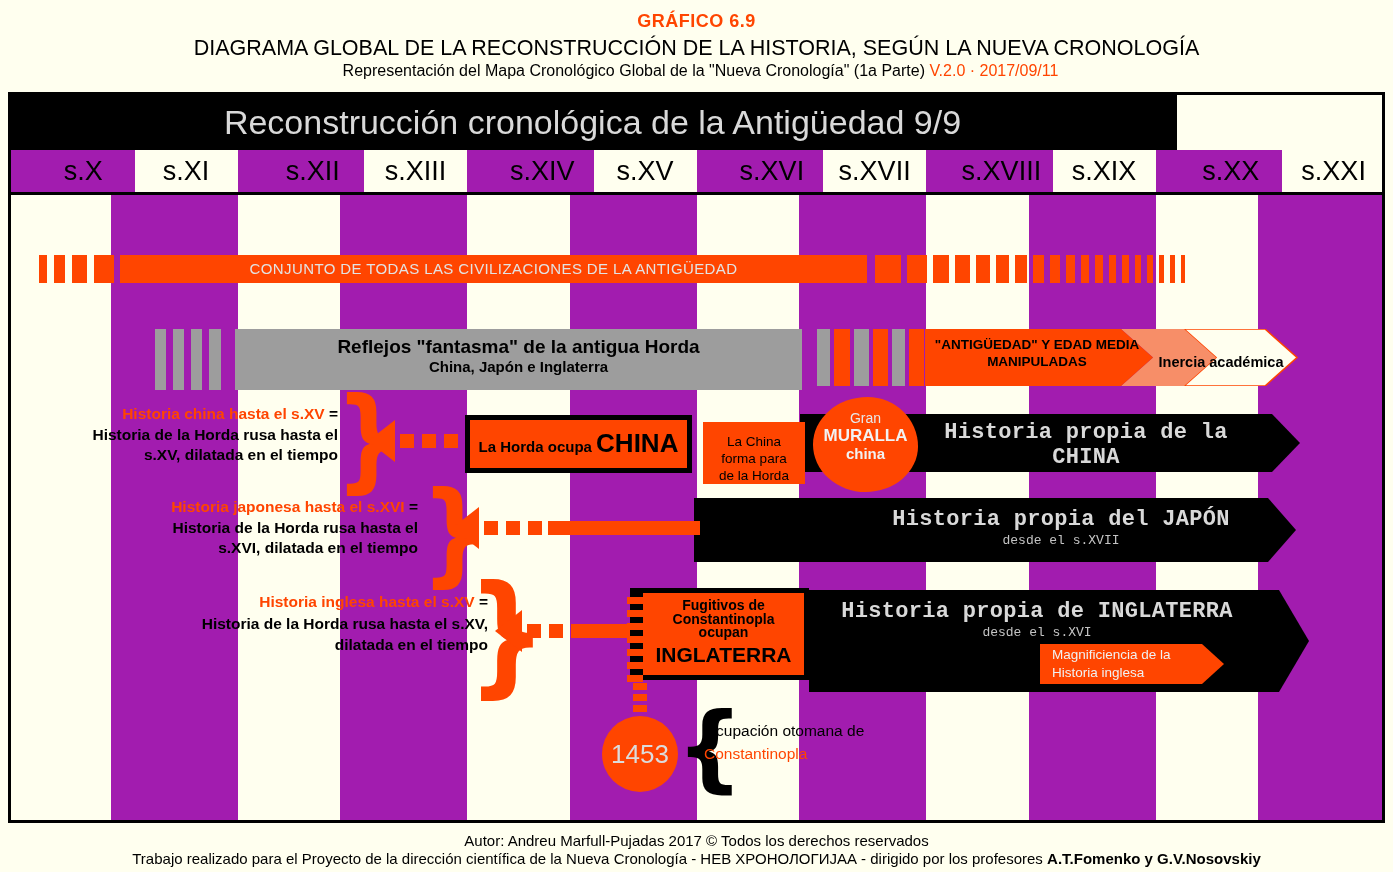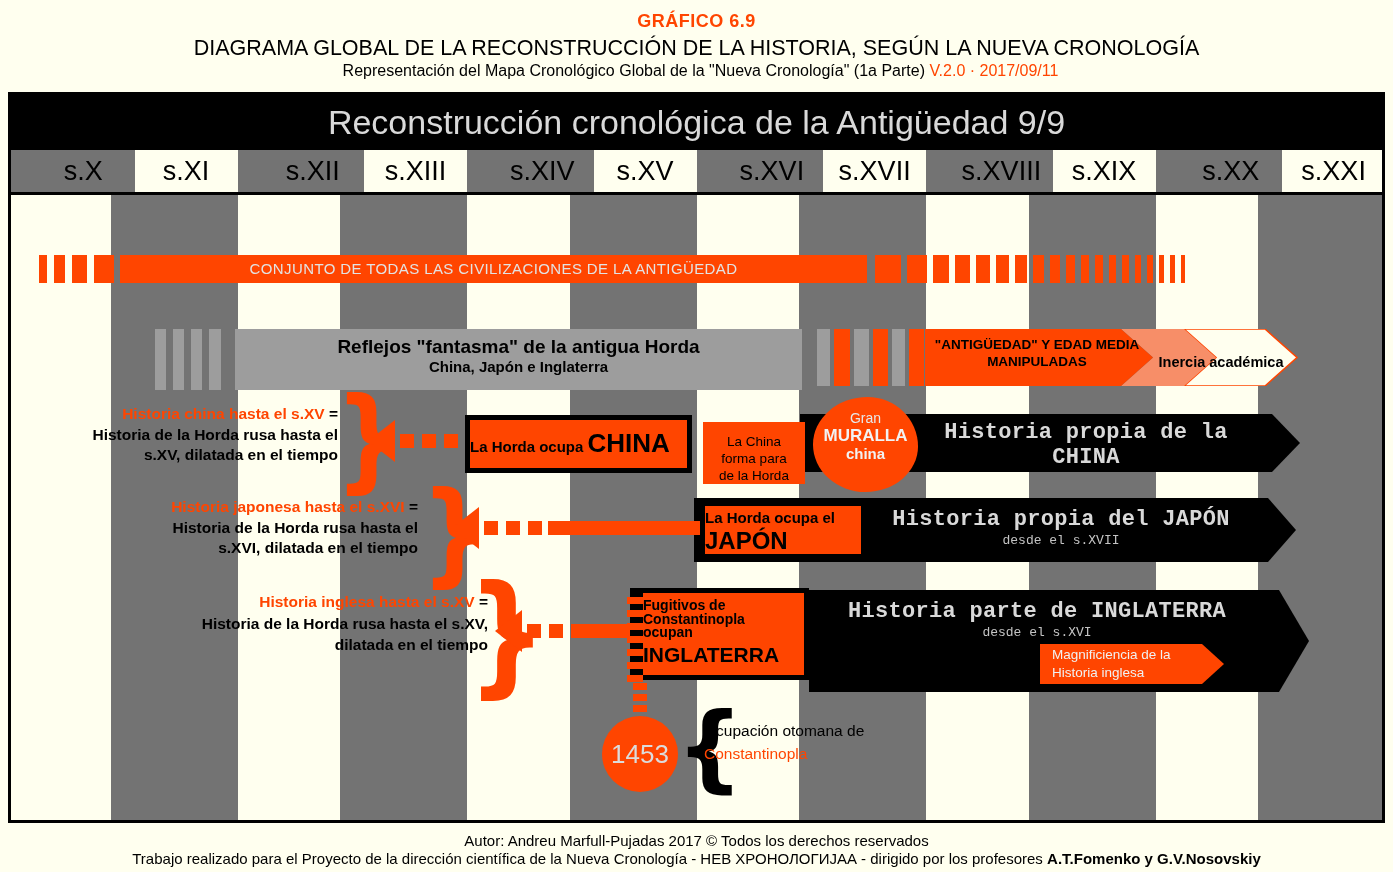--- a/index.html
+++ b/index.html
@@ -6,25 +6,25 @@
   .page{position:relative;width:1393px;height:872px;background:#FFFFEF;overflow:hidden;
         font-family:"Liberation Sans","DejaVu Sans",sans-serif;}
   .abs{position:absolute;}
   
   .grafico{left:0;top:11px;width:100%;text-align:center;color:#FF4500;font-size:18px;font-weight:bold;letter-spacing:.5px;}
   .maintitle{left:0;top:36px;width:100%;text-align:center;color:#000;font-size:21.5px;}
   .subtitle{left:4px;top:62px;width:100%;text-align:center;color:#000;font-size:16px;}
   .subtitle .ver{color:#FF4500;}
   
   .frame{left:8px;top:92px;width:1371px;height:725px;border:3px solid #000;z-index:9;pointer-events:none;}
-  .banner{left:8px;top:92px;width:1377px;height:58px;background:#000;color:#D9D9D9;font-size:34px;
+  .banner{left:8px;top:92px;width:1169px;height:58px;background:#000;color:#D9D9D9;font-size:34px;
           text-align:center;line-height:60px;z-index:2;}
   .colheader{left:8px;top:150px;width:1377px;height:45px;display:flex;z-index:2;border-bottom:3px solid #000;box-sizing:border-box;}
   .colheader .cell{flex:1;text-align:center;font-size:27px;line-height:42px;color:#000;}
-  .cg{background:#737373;padding-left:24px;} .cw{background:#FFFFEF;}
+  .cg{background:#a21caf;padding-left:24px;} .cw{background:#FFFFEF;}
   .stripes{left:8px;top:195px;width:1377px;height:627px;display:flex;z-index:0;}
   .stripes .s{flex:1;}
   
   .dash{position:absolute;z-index:3;}
   .conjunto{left:120px;top:255px;width:747px;height:28px;background:#FF4500;color:#E3E3E3;
             font-size:15px;text-align:center;line-height:28px;letter-spacing:.4px;z-index:2;}
   .reflejos{left:235px;top:329px;width:567px;height:61px;background:#9D9D9D;color:#000;text-align:center;z-index:2;}
   .reflejos .l1{font-size:19px;font-weight:bold;padding-top:7px;}
   .reflejos .l2{font-size:15px;font-weight:bold;}
   .manipsvg{left:925px;top:329px;z-index:2;}
@@ -36,21 +36,21 @@
   .claim .o{color:#FF4500;}
   .brace{color:#FF4500;font-family:"DejaVu Sans",sans-serif;font-weight:bold;transform:scaleX(.85);z-index:2;}
   .tri{width:0;height:0;border-top:21px solid transparent;border-bottom:21px solid transparent;
        border-right:27px solid #FF4500;z-index:2;}
   .blackarrow{background:#000;z-index:1;font-family:Liberation Mono, monospace;}
   .tip28{clip-path:polygon(0 0,calc(100% - 28px) 0,100% 50%,calc(100% - 28px) 100%,0 100%);}
   .tip30{clip-path:polygon(0 0,calc(100% - 30px) 0,100% 50%,calc(100% - 30px) 100%,0 100%);}
   .arrtext{position:absolute;text-align:center;color:#D9D9D9;}
   .arrtext .t1{font-size:22px;font-weight:bold;letter-spacing:.3px;}
   .arrtext .t2{font-size:13px;color:#C4C4C4;margin-top:1px;}
-  .obox{background:#FF4500;border:5px solid #000;box-sizing:border-box;color:#000;z-index:2;}
+  .obox{background:#FF4500;border:5px solid #000;box-sizing:border-box;color:#000;text-align:center;z-index:2;}
   .connector{position:absolute;background:#FF4500;z-index:2;}
   .muralla{left:813px;top:397px;width:105px;height:95px;background:#FF4500;border-radius:52% 48% 50% 50%/50% 52% 48% 50%;
            text-align:center;z-index:3;color:#F2F2F2;}
   .muralla .m1{font-size:14px;color:#E8E8E8;padding-top:13px;line-height:16px;}
   .muralla .m2{font-size:17px;font-weight:bold;line-height:19px;}
   .muralla .m3{font-size:15px;font-weight:bold;line-height:18px;}
   .magnif{left:1040px;top:644px;width:184px;height:40px;background:#FF4500;z-index:3;
           clip-path:polygon(0 0,calc(100% - 22px) 0,100% 50%,calc(100% - 22px) 100%,0 100%);
           color:#F1F1F1;font-size:13.5px;line-height:18px;padding:2px 0 0 12px;box-sizing:border-box;}
   .circle1453{left:602px;top:716px;width:76px;height:76px;border-radius:50%;background:#FF4500;
@@ -156,36 +156,32 @@
   </div>
   <div class="abs brace" style="left:415px;top:484px;font-size:112px;line-height:96px;">}</div>
   <div class="abs tri" style="left:452px;top:507px;"></div>
   <div class="connector" style="left:548px;top:521px;width:152px;height:14px;"></div>
   <div class="abs blackarrow tip28" style="left:694px;top:498px;width:602px;height:64px;">
     <div class="arrtext" style="left:180px;right:48px;top:9px;">
       <div class="t1">Historia propia del JAPÓN</div>
       <div class="t2">desde el s.XVII</div>
     </div>
   </div>
-  <div class="abs obox" style="left:700px;top:501px;width:166px;height:58px;padding-top:2px;">
-    <div style="font-size:15px;font-weight:bold;line-height:20px;">La Horda ocupa el</div>
-    <div style="font-size:24px;font-weight:bold;line-height:26px;">JAPÓN</div>
-  </div>
 
   <div class="abs claim" style="left:140px;top:591px;width:348px;line-height:21.5px;">
     <div><span class="o">Historia inglesa hasta el s.XV</span> <span>=</span></div>
     <div>Historia de la Horda rusa hasta el s.XV,</div>
     <div>dilatada en el tiempo</div>
   </div>
   <div class="abs brace" style="left:460px;top:577px;font-size:132px;line-height:112px;">}</div>
   <div class="abs tri" style="left:495px;top:610px;"></div>
   <div class="connector" style="left:585px;top:624px;width:47px;height:14px;"></div>
   <div class="abs blackarrow tip30" style="left:809px;top:590px;width:500px;height:102px;">
     <div class="arrtext" style="left:8px;right:52px;top:9px;">
-      <div class="t1">Historia parte de INGLATERRA</div>
+      <div class="t1">Historia propia de INGLATERRA</div>
       <div class="t2">desde el s.XVI</div>
     </div>
   </div>
   <div class="abs obox" style="left:630px;top:588px;width:179px;height:92px;border-left-width:13px;padding-top:6px;">
     <div style="font-size:14px;font-weight:bold;line-height:13.5px;">Fugitivos de</div>
     <div style="font-size:14px;font-weight:bold;line-height:13.5px;">Constantinopla</div>
     <div style="font-size:14px;font-weight:bold;line-height:13.5px;">ocupan</div>
     <div style="font-size:21px;font-weight:bold;line-height:24px;margin-top:3px;">INGLATERRA</div>
   </div>
   <div class="abs magnif">

